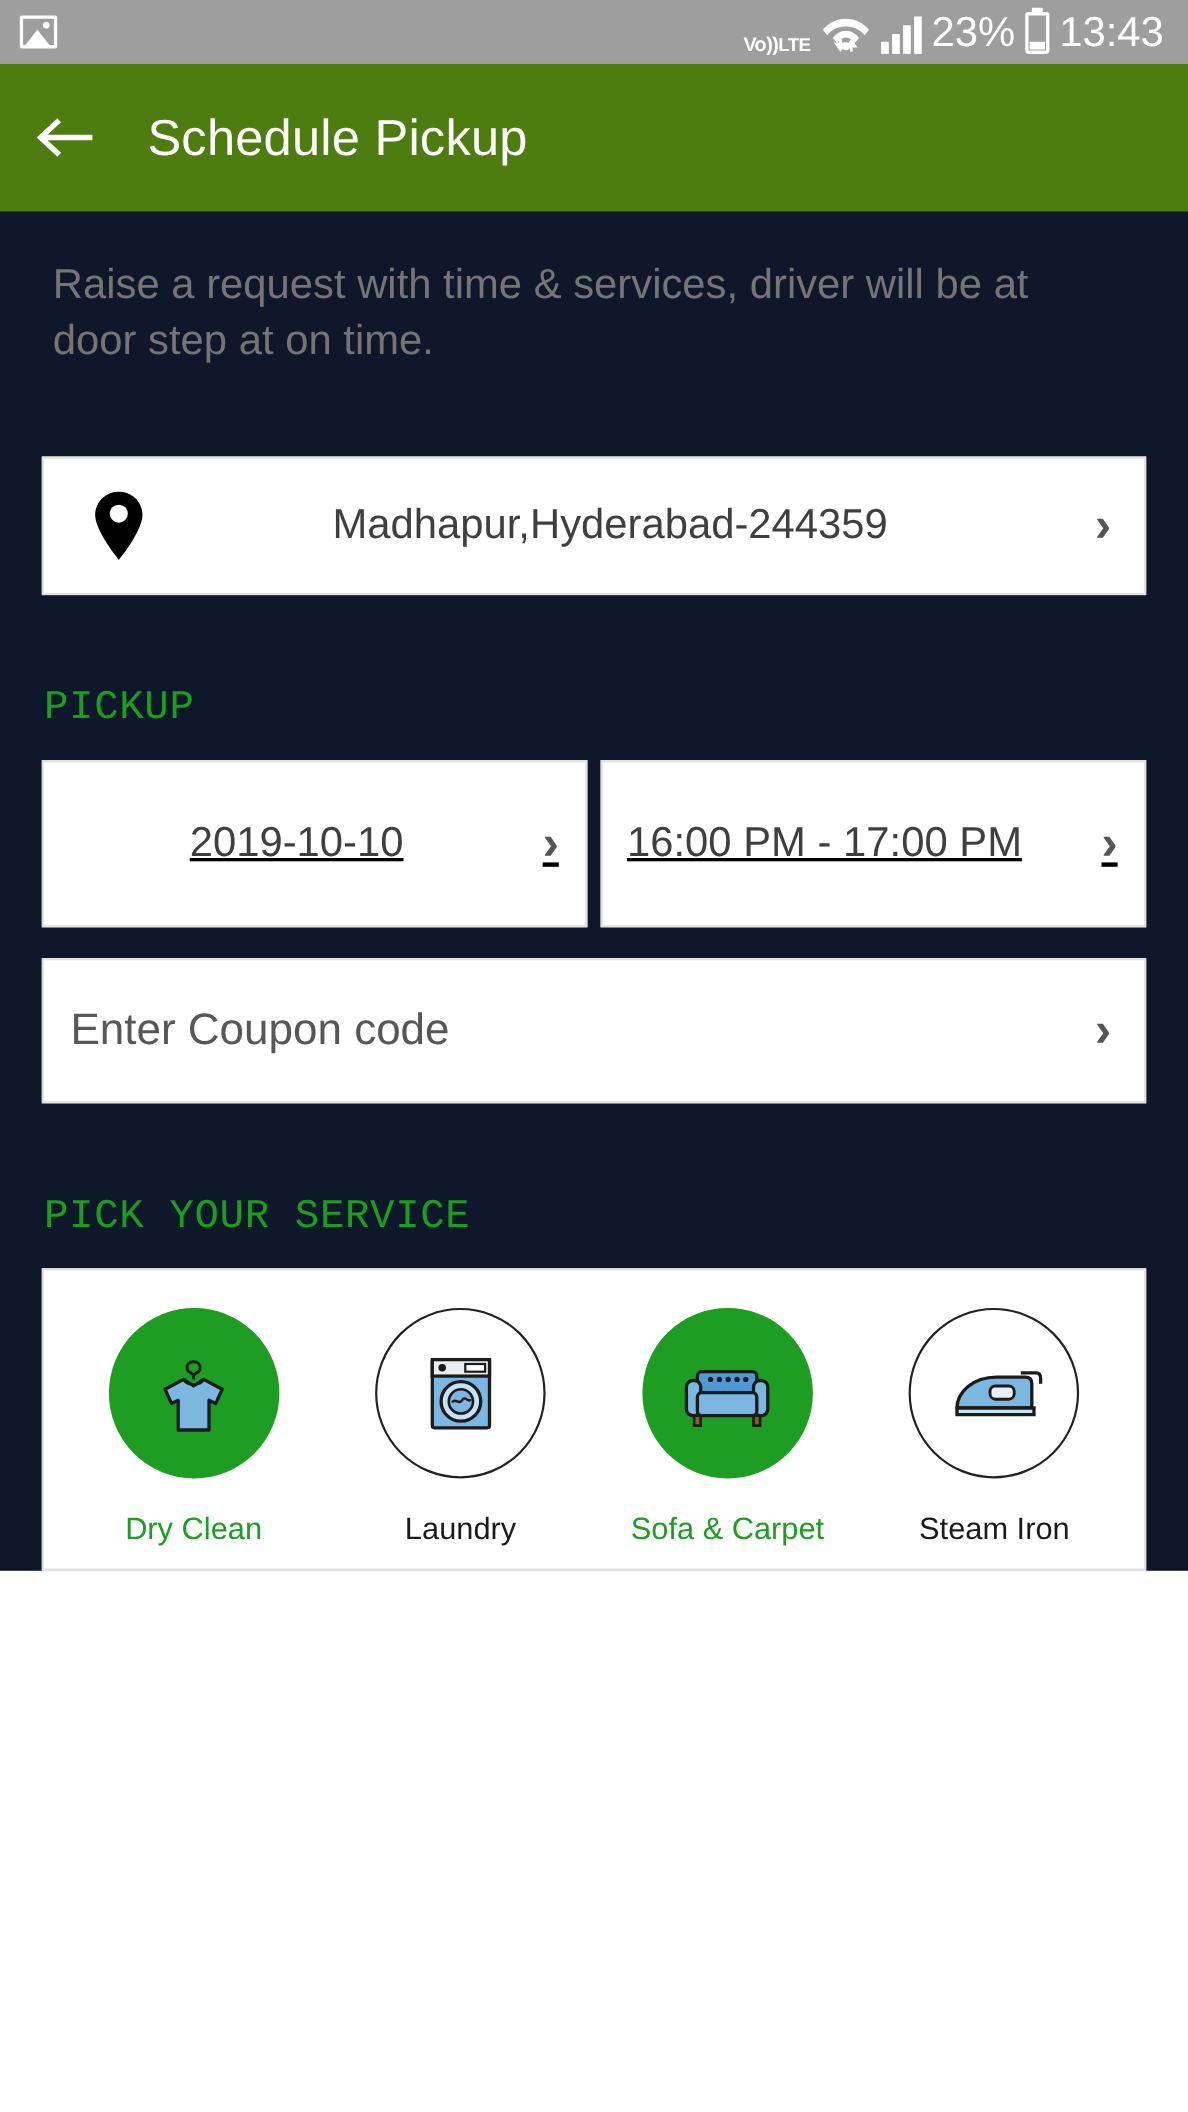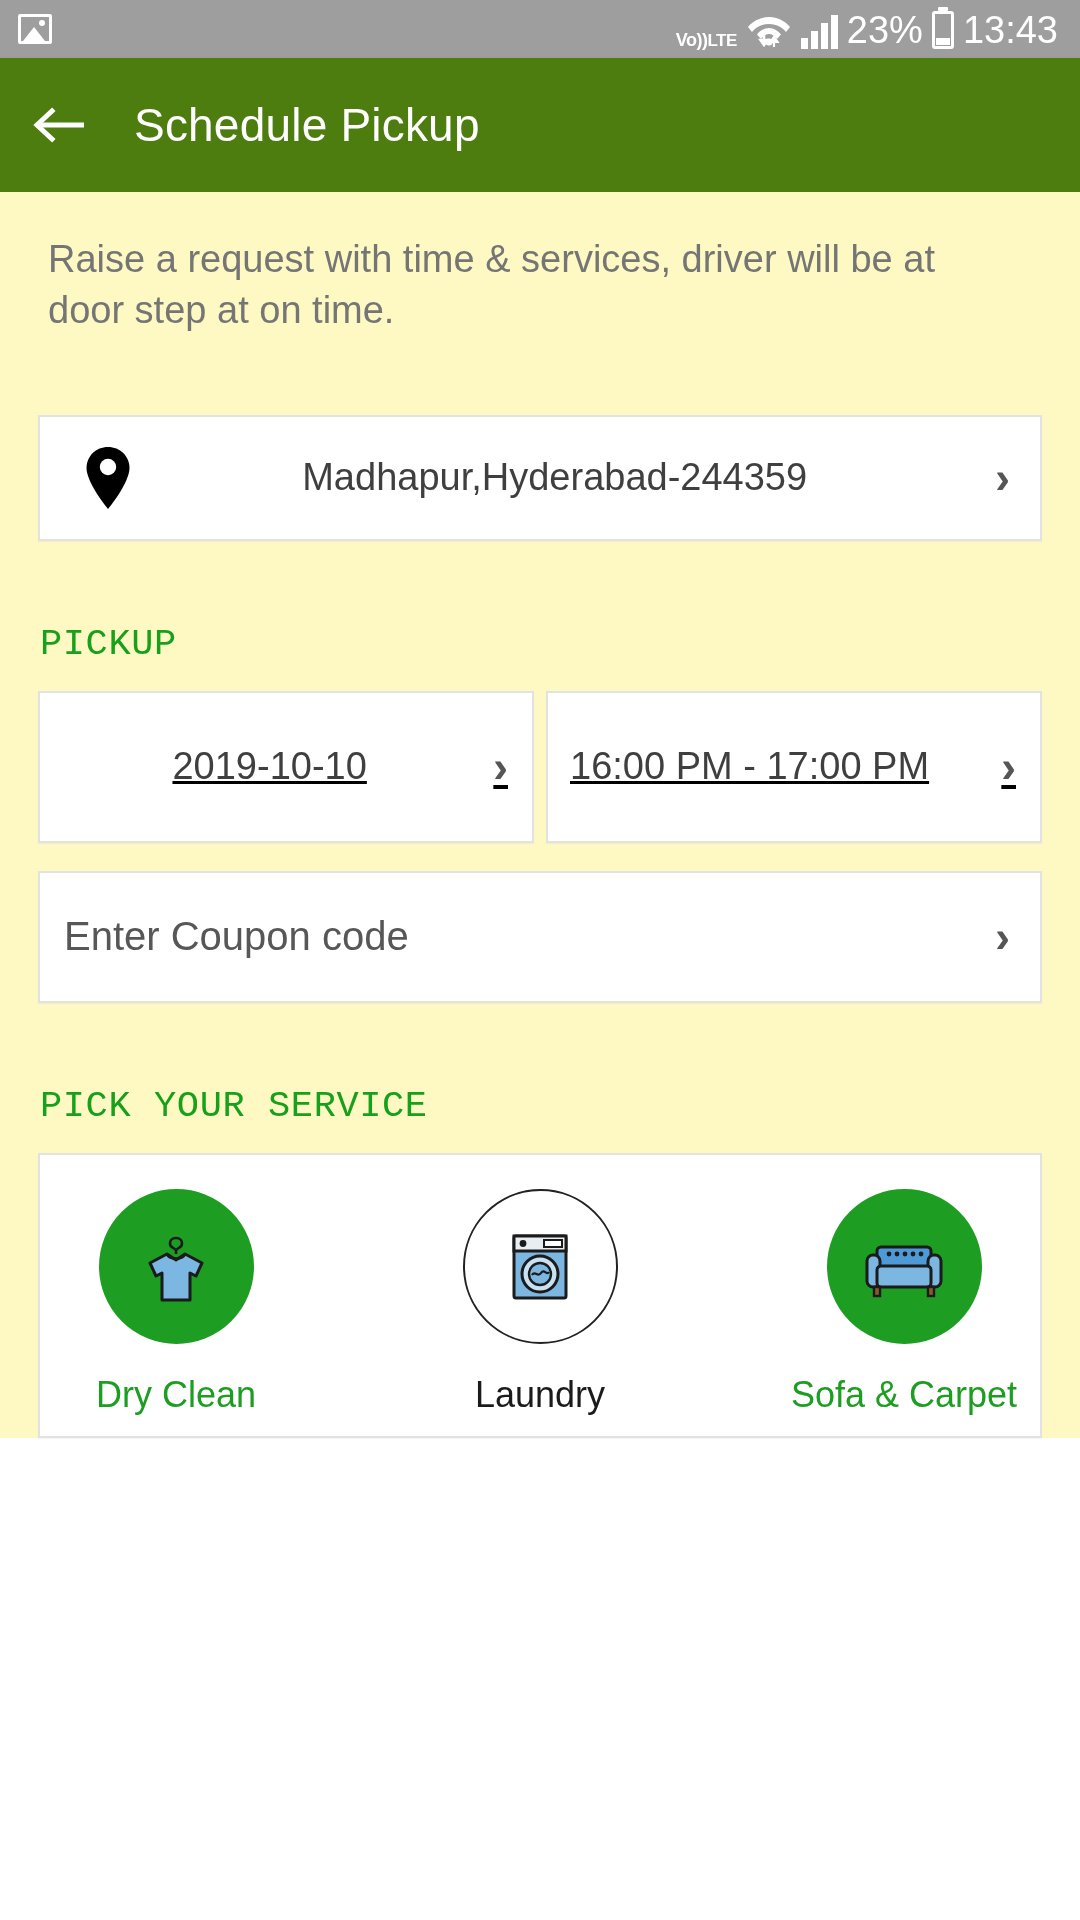--- a/index.html
+++ b/index.html
@@ -105,21 +105,21 @@
     cursor: pointer;
   }
   .app-title {
     color: #ffffff;
     font-size: 46px;
     margin-left: 46px;
     letter-spacing: 0.2px;
   }
 
   
-  .content { padding: 0 38px; background: #fef9c3; }
+  .content { padding: 0 38px; background: #0f172a; }
 
   .intro {
     color: #757575;
     font-size: 38px;
     line-height: 1.35;
     padding: 42px 10px 0 10px;
     max-width: 990px;
   }
 
   .card {
@@ -212,21 +212,21 @@
   }
   .bubble {
     width: 155px; height: 155px;
     border-radius: 50%;
     display: flex; align-items: center; justify-content: center;
   }
   .bubble.on { background: #1d9e22; border: 2px solid #1d9e22; }
   .bubble.off { background: #ffffff; border: 2px solid #222222; }
   .service-label {
     margin-top: 30px;
-    font-size: 36px;
+    font-size: 28px;
     text-align: center;
     white-space: nowrap;
   }
   .service-label.on { color: #1d9e22; }
   .service-label.off { color: #1b1b1b; }
 </style>
 </head>
 <body>
 
 <div class="status-bar">
@@ -346,17 +346,28 @@
             <rect x="12" y="38" width="13" height="32" rx="6" fill="#7bb7e0" stroke="#1b1b1b" stroke-width="3"></rect>
             <rect x="73" y="38" width="13" height="32" rx="6" fill="#7bb7e0" stroke="#1b1b1b" stroke-width="3"></rect>
             <rect x="22" y="49" width="54" height="21" rx="4" fill="#7bb7e0" stroke="#1b1b1b" stroke-width="3"></rect>
             <rect x="19" y="70" width="6" height="9" fill="#8a5a2b" stroke="#1b1b1b" stroke-width="2.4"></rect>
             <rect x="73" y="70" width="6" height="9" fill="#8a5a2b" stroke="#1b1b1b" stroke-width="2.4"></rect>
           </svg>
         </div>
         <div class="service-label on">Sofa &amp; Carpet</div>
       </div>
 
+      <div class="service-item">
+        <div class="bubble off">
+          <svg width="96" height="96" viewBox="0 0 96 96">
+            <path d="M14 62 C14 48 28 34 50 34 L76 34 C80 34 82 36 82 40 L82 62 Z" fill="#7bb7e0" stroke="#1b1b1b" stroke-width="3" stroke-linejoin="round"></path>
+            <path d="M14 62 L84 62 L84 68 L14 68 Z" fill="#c9e2f3" stroke="#1b1b1b" stroke-width="3"></path>
+            <rect x="44" y="42" width="22" height="12" rx="5" fill="#e9eef2" stroke="#1b1b1b" stroke-width="2.6"></rect>
+            <path d="M72 30 L86 30 C89 30 90 32 90 35 L90 40" fill="none" stroke="#1b1b1b" stroke-width="3"></path>
+          </svg>
+        </div>
+        <div class="service-label off">Steam Iron</div>
+      </div>
 
     </div>
   </div>
 
 </div>
 
 </body></html>

